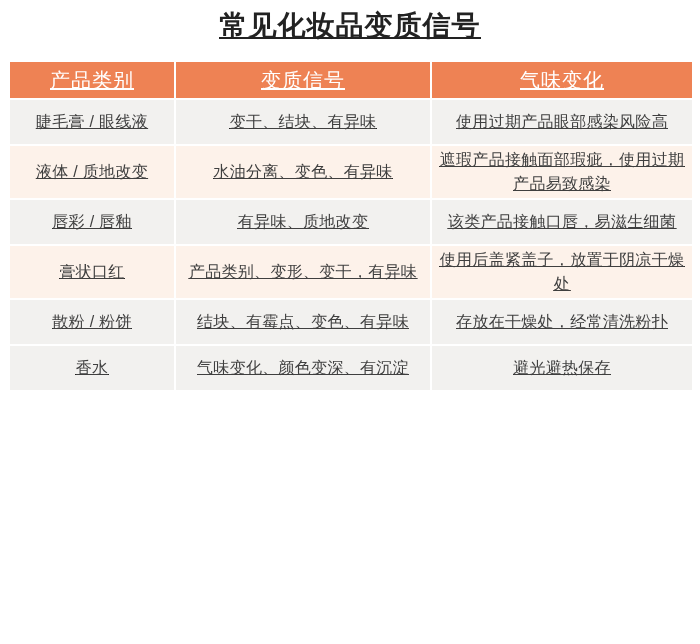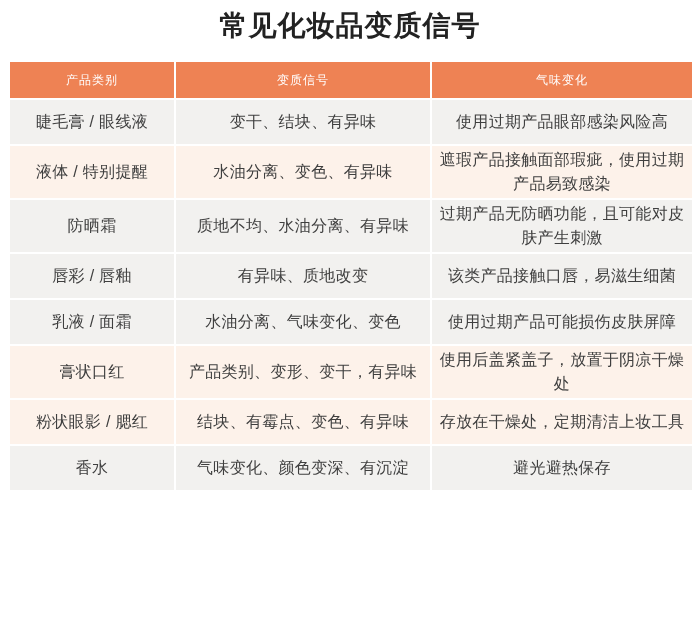--- a/index.html
+++ b/index.html
@@ -3,21 +3,21 @@
 <meta charset="utf-8">
 <style>
   :root {
     --header-bg: #EE8254;
     --header-text: #FFFFFF;
     --row-odd-bg: #F2F1EF;
     --row-even-bg: #FDF2EA;
     --body-text: #3F3F3F;
     --title-text: #222222;
   }
-  * { box-sizing: border-box; }
+  * { box-sizing: border-box; text-decoration: underline; }
   html, body {
     margin: 0;
     padding: 0;
     background: #FFFFFF;
     font-family: "Liberation Sans", "DejaVu Sans", sans-serif;
   }
   .page {
     width: 700px;
     height: 644px;
     overflow: hidden;
@@ -38,21 +38,21 @@
     border-collapse: separate;
     border-spacing: 2px;
     table-layout: fixed;
     width: 686px;
     margin-left: 8px;
     background: #FFFFFF;
   }
   table.deterioration-table th {
     background: var(--header-bg);
     color: var(--header-text);
-    font-size: 12px;
+    font-size: 20px;
     font-weight: normal;
     height: 36px;
     padding: 0 12px;
     text-align: center;
     vertical-align: middle;
     letter-spacing: 1px;
   }
   table.deterioration-table td {
     font-size: 16px;
     color: var(--body-text);
@@ -85,48 +85,38 @@
         <th>气味变化</th>
       </tr>
     </thead>
     <tbody>
         <tr class="odd">
           <td>睫毛膏 / 眼线液</td>
           <td>变干、结块、有异味</td>
           <td>使用过期产品眼部感染风险高</td>
         </tr>
         <tr class="even">
-          <td>液体 / 特别提醒</td>
+          <td>液体 / 质地改变</td>
           <td>水油分离、变色、有异味</td>
           <td>遮瑕产品接触面部瑕疵，使用过期产品易致感染</td>
-        </tr>
-        <tr class="odd">
-          <td>防晒霜</td>
-          <td>质地不均、水油分离、有异味</td>
-          <td>过期产品无防晒功能，且可能对皮肤产生刺激</td>
         </tr>
         <tr class="odd">
           <td>唇彩 / 唇釉</td>
           <td>有异味、质地改变</td>
           <td>该类产品接触口唇，易滋生细菌</td>
         </tr>
-        <tr class="odd">
-          <td>乳液 / 面霜</td>
-          <td>水油分离、气味变化、变色</td>
-          <td>使用过期产品可能损伤皮肤屏障</td>
-        </tr>
         <tr class="even">
           <td>膏状口红</td>
           <td>产品类别、变形、变干，有异味</td>
           <td>使用后盖紧盖子，放置于阴凉干燥处</td>
         </tr>
-        <tr class="even">
-          <td>粉状眼影 / 腮红</td>
+        <tr class="odd">
+          <td>散粉 / 粉饼</td>
           <td>结块、有霉点、变色、有异味</td>
-          <td>存放在干燥处，定期清洁上妆工具</td>
+          <td>存放在干燥处，经常清洗粉扑</td>
         </tr>
         <tr class="odd">
           <td>香水</td>
           <td>气味变化、颜色变深、有沉淀</td>
           <td>避光避热保存</td>
         </tr>
       </tbody>
   </table>
 </div>
 

